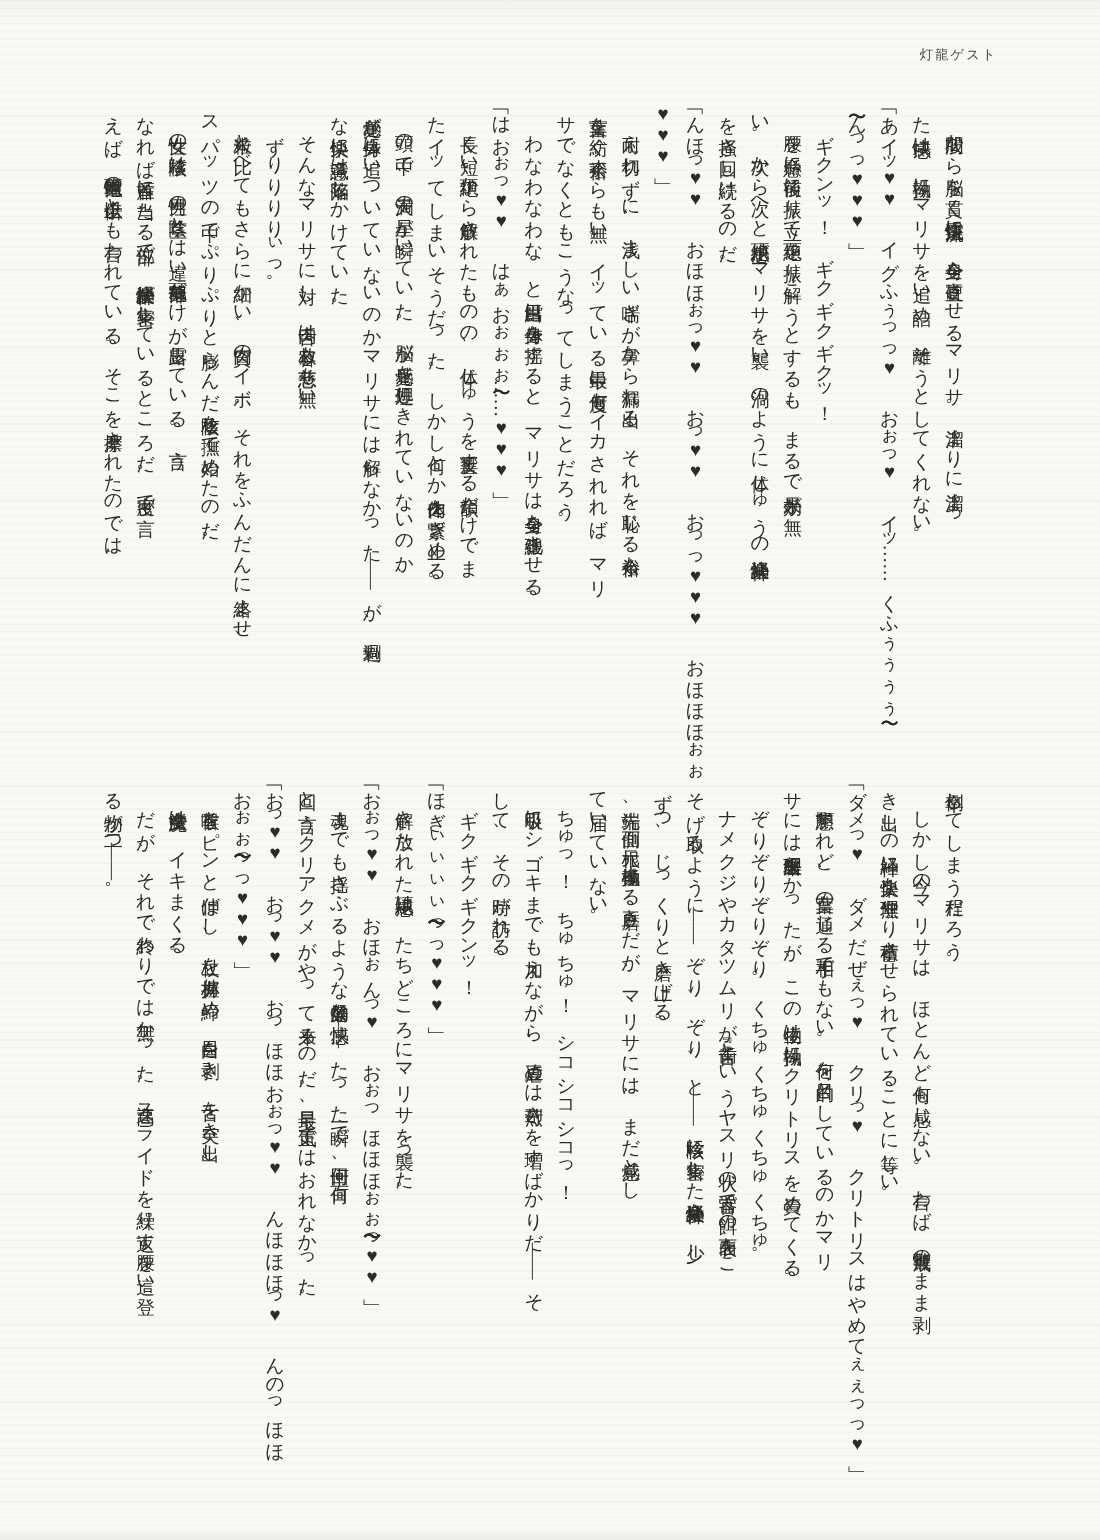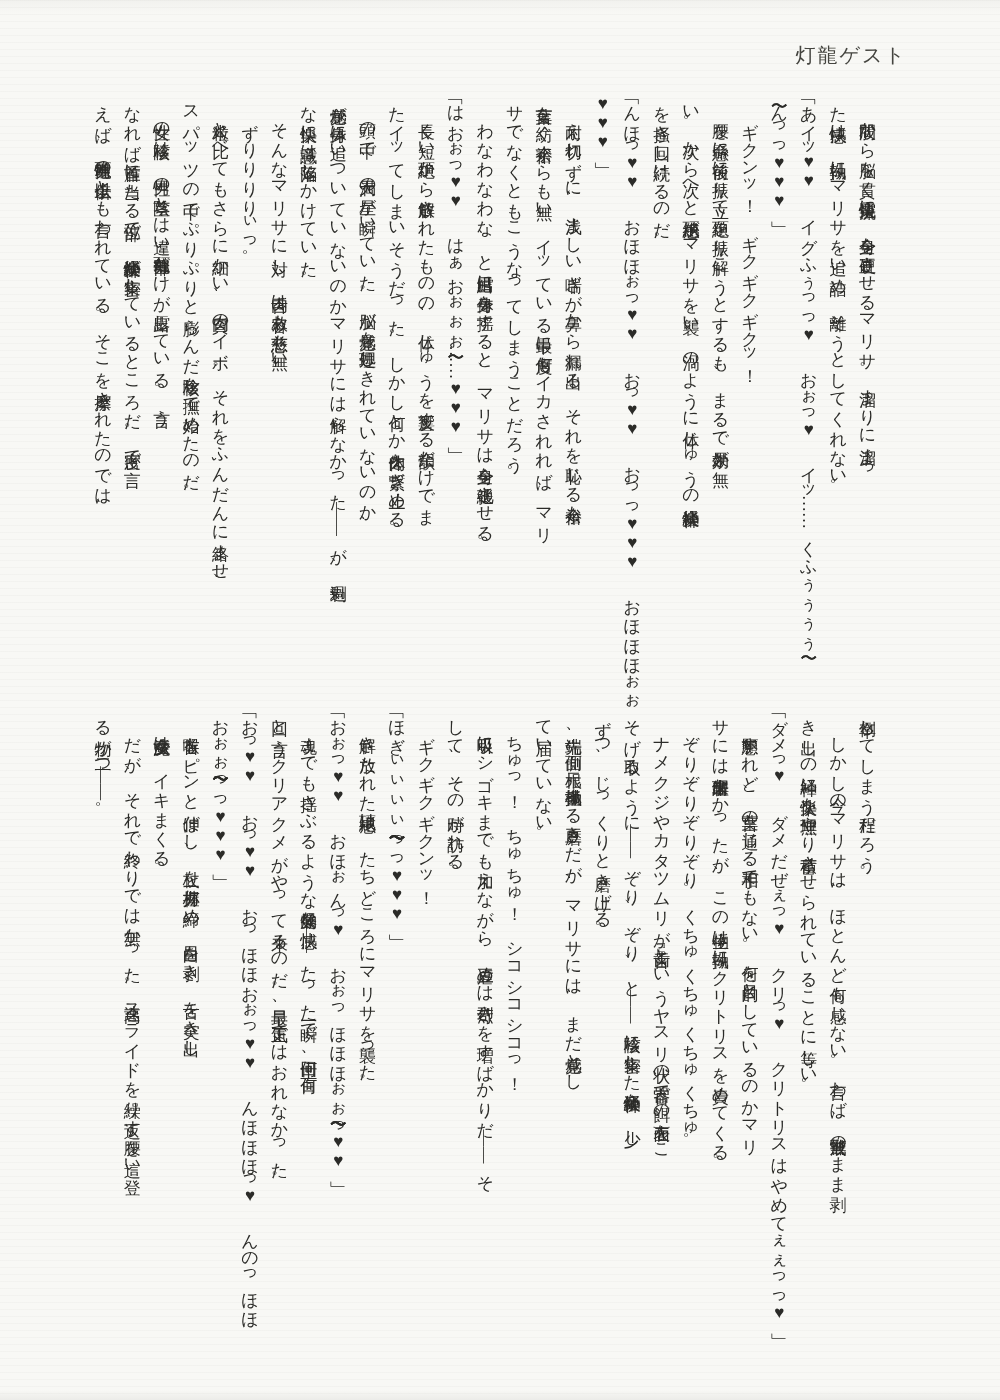--- a/index.html
+++ b/index.html
@@ -14,21 +14,21 @@
         rgba(0,0,0,0) 1px, rgba(0,0,0,0) 7px),
       linear-gradient(180deg, rgba(180,180,175,0.10) 0px, rgba(0,0,0,0) 14px),
       linear-gradient(0deg, rgba(160,160,155,0.14) 0px, rgba(0,0,0,0) 10px);
     overflow:hidden;
     font-family:"Liberation Serif","DejaVu Serif",serif;
     color:#2e2e2e;
   }
   .credit{
     position:absolute;
     top:42px;right:93px;
-    font-size:20px;
+    font-size:12px;
     letter-spacing:2px;
     color:#44443f;
   }
   .vtext{
     position:absolute;
     right:118px;
     writing-mode:vertical-rl;
     text-orientation:mixed;
     font-size:17px;
     letter-spacing:0;

